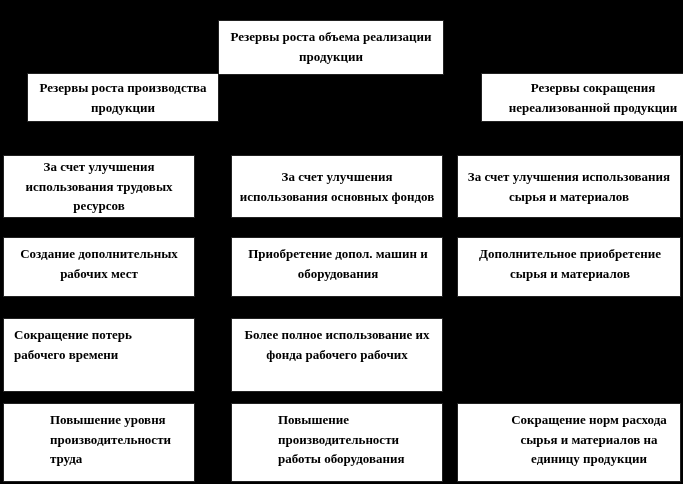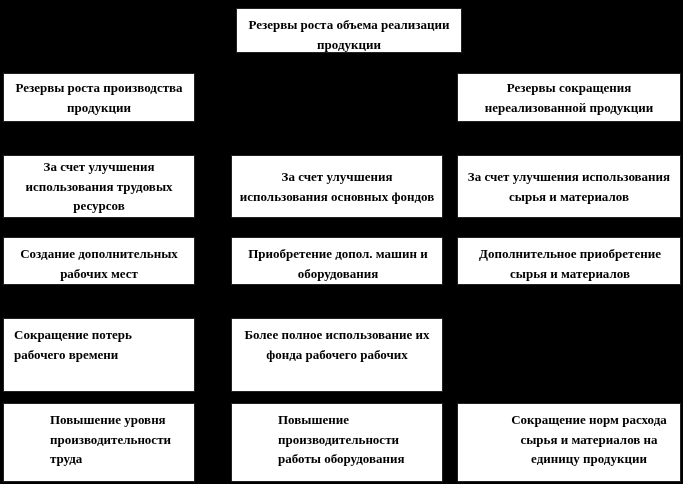--- a/index.html
+++ b/index.html
@@ -26,24 +26,24 @@
   .center     { text-align:center; justify-content:center;   padding:2px 6px; }
   .top-center { text-align:center; justify-content:flex-start; padding:6px 6px 2px; }
   .top-left   { text-align:left;   justify-content:flex-start; padding:6px 8px 2px 10px; }
 
   
   .c1 { left:3px;   width:192px; }
   .c2 { left:231px; width:212px; }
   .c3 { left:457px; width:224px; }
 
   
-  .b-root { left:218px; top:8px;  width:226px; height:45px;margin-left:18px; }
-  .r2 { top:73px;  height:49px; }
+  .b-root { left:218px; top:20px;  width:226px; height:55px; }
+  .r2 { top:73px;  height:49px;margin-left:24px; }
   .r3 { top:155px; height:63px; }
-  .r4 { top:237px; height:48px;text-align:center; }
+  .r4 { top:237px; height:60px;text-align:center; }
   .r5 { top:318px; height:74px; }
   .r6 { top:403px; height:79px;padding-left:46px; }
 </style>
 </head>
 <body>
 
 <div class="stage">
 
   <div class="box b-root top-center">
     <span>Резервы роста объема реализации продукции</span>

